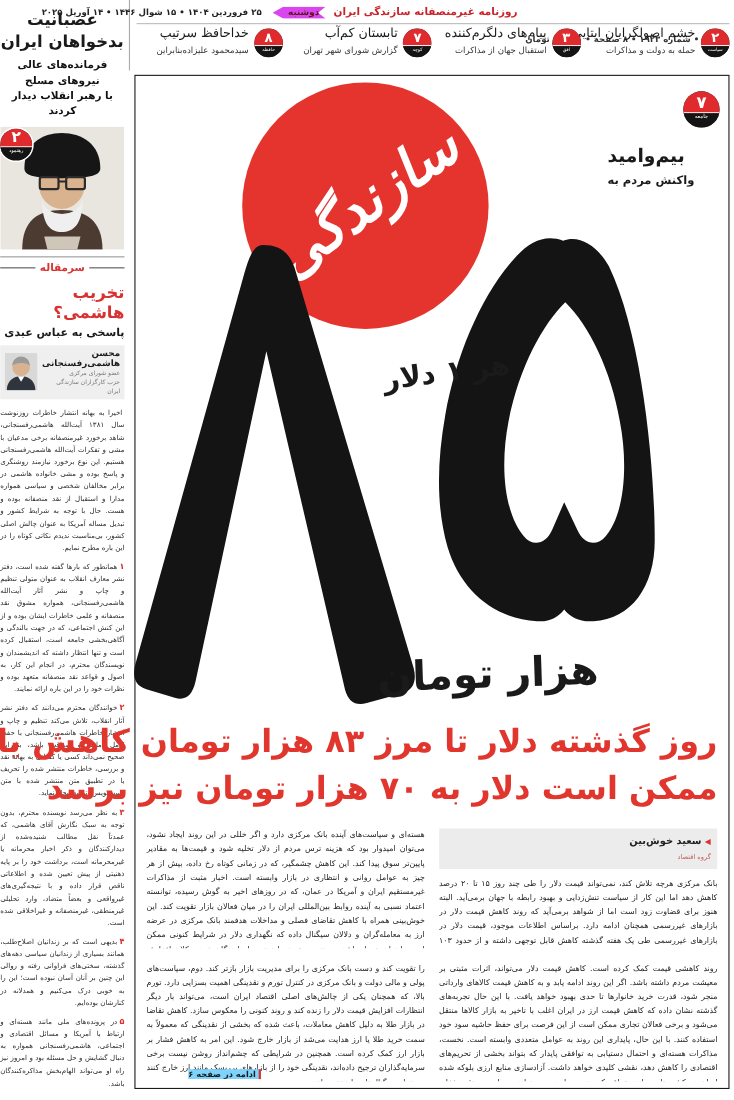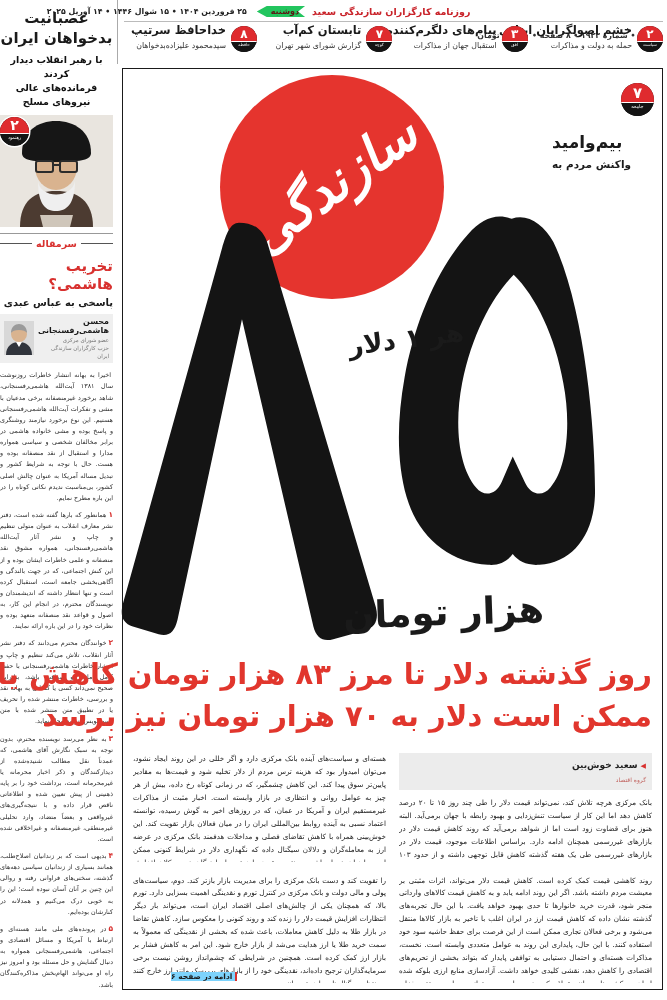--- a/index.html
+++ b/index.html
@@ -36,35 +36,35 @@
   .rednum { color:#d8312f; font-weight:800; font-size:7.5px; padding-left:2px; }
 
   
   .v-divider { position:absolute; left:117px; top:0; width:1px; height:64px; background:#aaa; }
 
   
   .topbar { position:absolute; right:4px; left:124px; top:2px; height:20px;
             display:flex; align-items:center; gap:7px; border-bottom:1px solid #bbb; }
   .edition { font-size:7.8px; color:#333; font-weight:600; white-space:nowrap;margin-top:48px; }
   .brand { font-size:9.5px; color:#c9232a; font-weight:800; white-space:nowrap; }
-  .pennant { position:relative; background:#22c55e; color:#5d1412; font-size:8px; font-weight:800;
+  .pennant { position:relative; background:#d946ef; color:#5d1412; font-size:8px; font-weight:800;
              padding:1px 6px 1px 14px; white-space:nowrap;
              clip-path:polygon(100% 0, 10px 0, 0 50%, 10px 100%, 100% 100%, calc(100% - 7px) 50%); }
   .dart { width:26px; height:4px; background:#d8312f; clip-path:polygon(100% 0, 0 50%, 100% 100%); margin-right:-4px; }
   .dateline { font-size:7.8px; color:#222; font-weight:600; white-space:nowrap; }
 
   
   .teasers { position:absolute; right:4px; left:124px; top:24px; height:40px;
              display:flex; justify-content:space-between; }
   .teaser { display:flex; gap:5px; align-items:flex-start; width:133px; cursor:pointer; }
   .badge-teaser { width:26px; height:26px; margin-top:2px; }
   .badge-teaser .bt { font-size:12px; }
   .badge-teaser .bb { font-size:4.2px; padding-top:1px; }
   .teaser-txt { flex:1; text-align:right; }
-  .teaser-title { font-size:11.5px; font-weight:700; line-height:1.2; white-space:nowrap; }
+  .teaser-title { font-size:11.5px; font-weight:400; line-height:1.2; white-space:nowrap; }
   .teaser-sub { font-size:7.8px; color:#333; margin-top:3px; white-space:nowrap; }
 
   
   .mainbox { position:absolute; left:122px; right:4px; top:68px; height:922px;
              border:1.5px solid #1a1a1a; background:#fff; }
   .logo-circle { position:absolute; right:218px; top:6px; width:224px; height:224px; border-radius:50%;
                  background:#e5342e; display:flex; align-items:center; justify-content:center; overflow:hidden; }
   .logo-word { color:#fff; font-size:52px; font-weight:800; font-style:italic;
                transform:rotate(-36deg) translate(2px,-2px); letter-spacing:-2px; }
   .lead-kicker { position:absolute; right:8px; top:14px; width:102px; display:flex; flex-direction:column; align-items:flex-start; text-align:left; }
@@ -93,22 +93,22 @@
   .byline-group { font-size:6px; color:#c0605c; margin-top:2px; }
   .continue { position:absolute; right:auto; left:48px; bottom:8px; font-size:7.5px; font-weight:800;
               border-right:2.5px solid #d8312f; padding-right:3px; cursor:pointer; background:#7dd3fc; }
 </style>
 </head>
 <body>
 
 <aside class="sidebar">
   <h2 class="sb-title">عصبانیت بدخواهان ایران</h2>
   <div class="sb-sub">
+    <div>فرمانده‌های عالی نیروهای مسلح</div>
     <div>با رهبر انقلاب دیدار کردند</div>
-    <div>فرمانده‌های عالی نیروهای مسلح</div>
   </div>
   <div class="sb-photo">
     <svg width="113" height="112" viewBox="0 0 113 112">
       <rect width="113" height="112" fill="#e9e5df"></rect>
       <path d="M20,112 C20,86 34,76 56,76 C78,76 93,86 93,112 Z" fill="#4c3b31"></path>
       <ellipse cx="56" cy="52" rx="21" ry="23" fill="#d9b38f"></ellipse>
       <path d="M22,38 C22,16 38,6 56,6 C74,6 91,16 91,38 C91,44 84,47 56,47 C28,47 22,44 22,38 Z" fill="#161616"></path>
       <path d="M38,66 C40,84 72,84 75,66 C75,90 66,96 56,96 C46,96 38,90 38,66 Z" fill="#efefef"></path>
       <rect x="36" y="46" width="17" height="11" rx="2" fill="none" stroke="#2b2b2b" stroke-width="2"></rect>
       <rect x="60" y="46" width="17" height="11" rx="2" fill="none" stroke="#2b2b2b" stroke-width="2"></rect>
@@ -155,21 +155,21 @@
       <p><span class="rednum">۴</span><span>بدیهی است که بر زندانیان اصلاح‌طلب، همانند بسیاری از زندانیان سیاسی دهه‌های گذشته، سختی‌های فراوانی رفته و روالی این چنین بر آنان آسان نبوده است؛ این را به خوبی درک می‌کنیم و همدلانه در کنارشان بوده‌ایم.</span></p>
       <p><span class="rednum">۵</span><span>در پرونده‌های ملی مانند هسته‌ای و ارتباط با آمریکا و مسائل اقتصادی و اجتماعی، هاشمی‌رفسنجانی همواره به دنبال گشایش و حل مسئله بود و امروز نیز راه او می‌تواند الهام‌بخش مذاکره‌کنندگان باشد.</span></p>
     </div>
   </section>
 </aside>
 
 <div class="v-divider"></div>
 
 <header class="topbar">
   <span class="edition">سال ۸ • شماره ۱۹۲۳ • ۸ صفحه • ۱۰هزار تومان</span>
-  <span class="brand">روزنامه کارگزاران سازندگی سعید</span>
+  <span class="brand">روزنامه غیرمنصفانه سازندگی ایران</span>
   <span class="pennant">دوشنبه</span>
   <span class="dart"></span>
   <span class="dateline">۲۵ فروردین ۱۴۰۴ • ۱۵ شوال ۱۴۴۶ • ۱۴ آوریل ۲۰۲۵</span>
 </header>
 
 <nav class="teasers">
   <div class="teaser">
     <div class="badge badge-teaser">
       <div class="bt">۲</div>
       <div class="bb">سیاست</div>
@@ -199,21 +199,21 @@
       <div class="teaser-sub">گزارش شورای شهر تهران</div>
     </div>
   </div>
   <div class="teaser">
     <div class="badge badge-teaser">
       <div class="bt">۸</div>
       <div class="bb">حافظه</div>
     </div>
     <div class="teaser-txt">
       <div class="teaser-title">خداحافظ سرتیپ</div>
-      <div class="teaser-sub">سیدمحمود علیزاده‌بدخواهان</div>
+      <div class="teaser-sub">سیدمحمود علیزاده‌بنابراین</div>
     </div>
   </div>
 </nav>
 
 <main class="mainbox">
 
   <div class="logo-circle">
     <span class="logo-word">سازندگی</span>
   </div>
 

